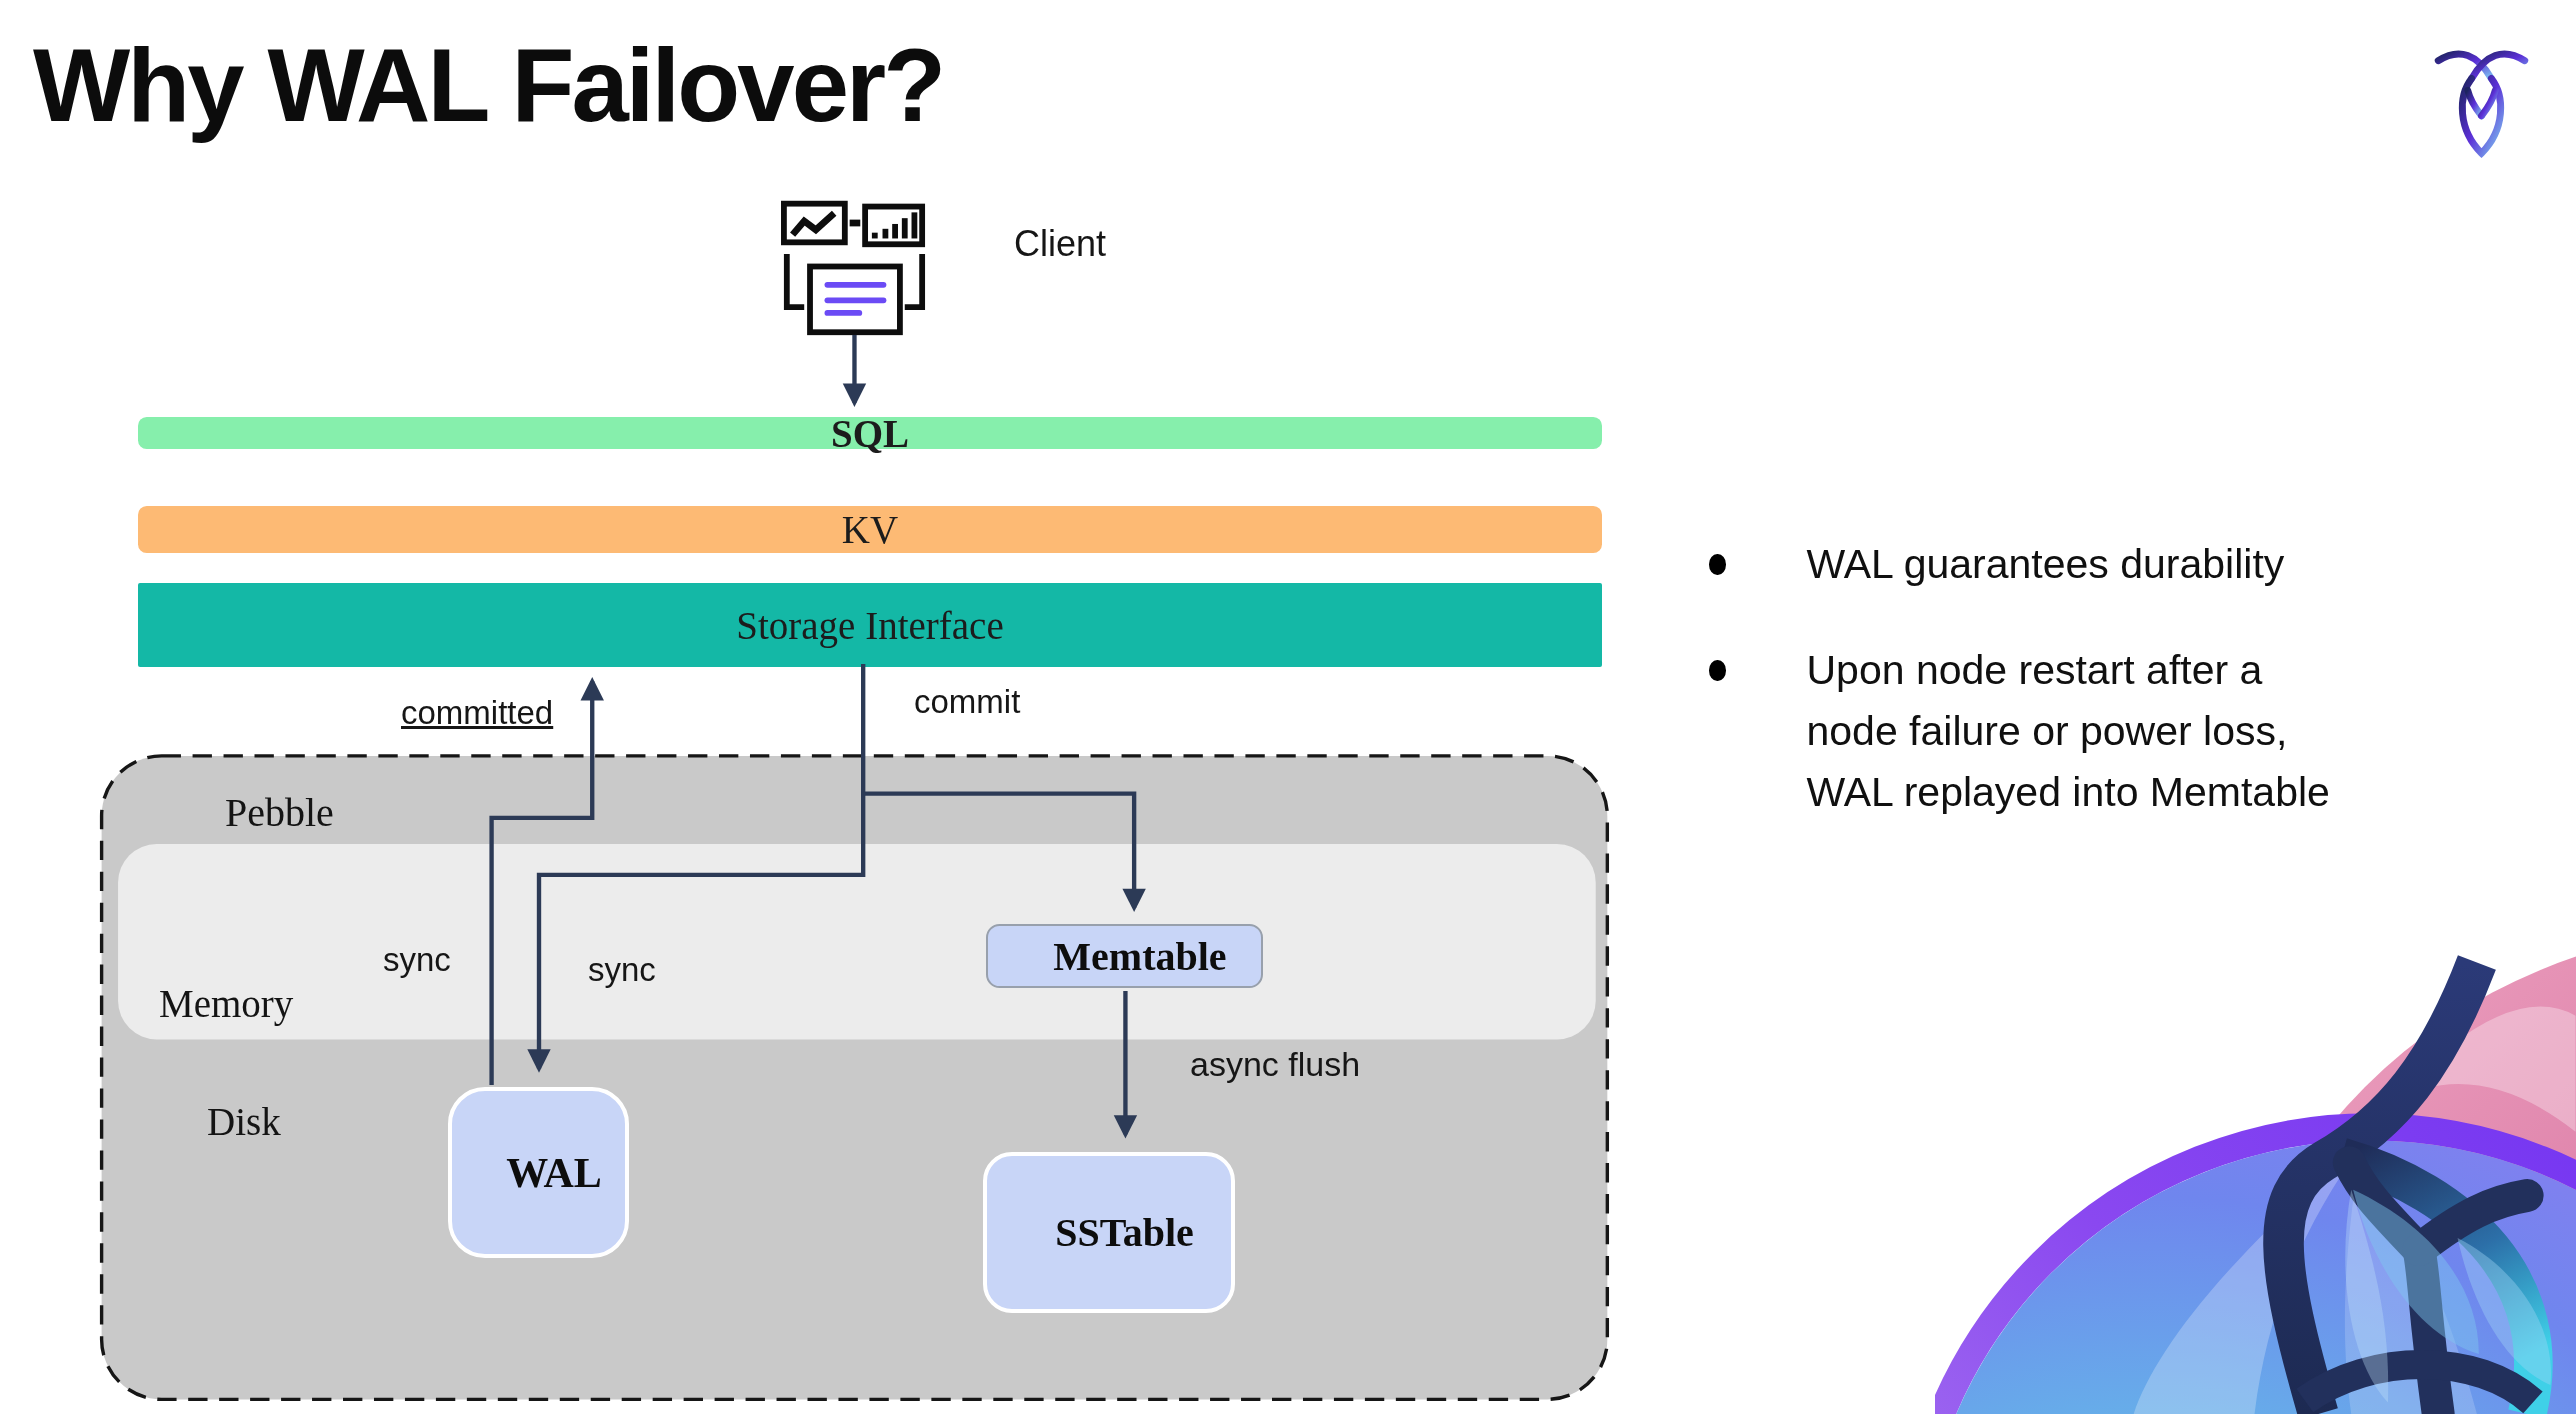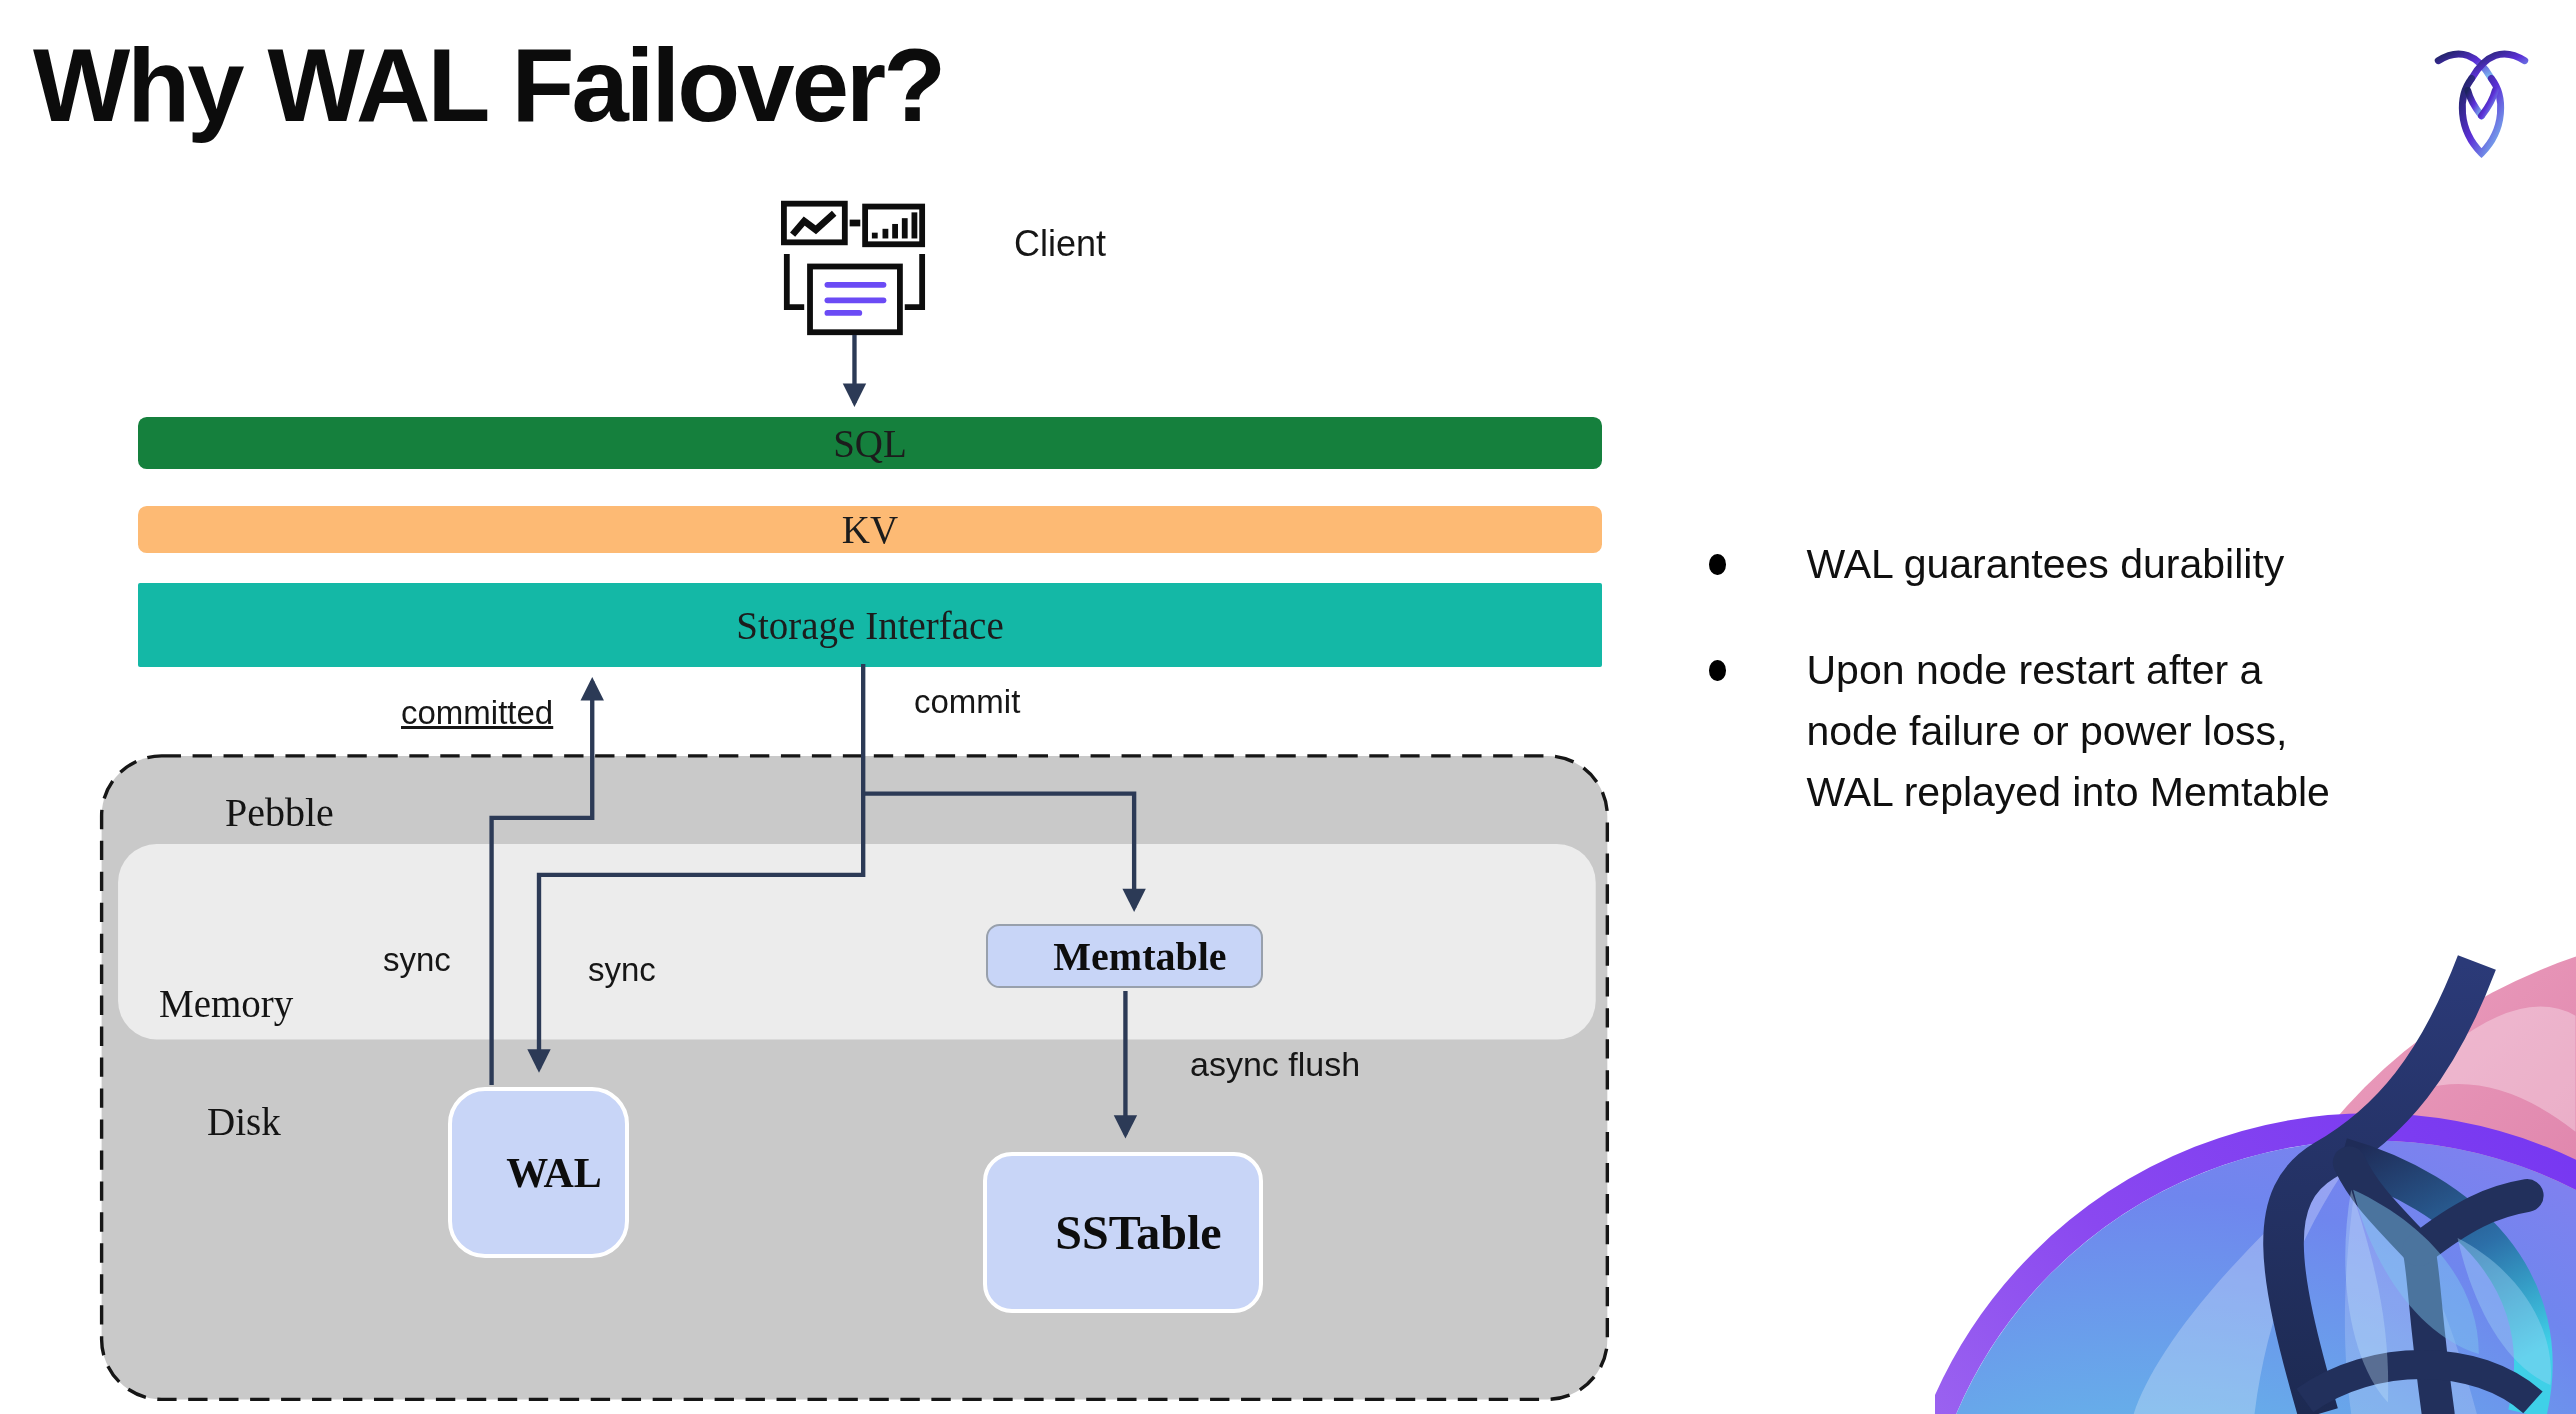--- a/index.html
+++ b/index.html
@@ -12,37 +12,37 @@
   .title{
     left:33px;top:27px;font-size:103px;font-weight:bold;letter-spacing:-2.9px;
     color:#0c0c0c;white-space:nowrap;
   }
   
   .bar{
     left:138px;width:1464px;border-radius:8.7px;
     display:flex;align-items:center;justify-content:center;
     font-family:"Liberation Serif",serif;font-size:39px;color:#1c1c1c;
   }
-  .bar-sql{top:417px;height:52px;background:#15803d;}
+  .bar-sql{top:417px;height:32px;background:#86efac;font-weight:bold;}
   .bar-kv{top:506px;height:47px;background:#fdba74;}
   .bar-storage{top:583px;height:84px;background:#14b8a6;border-radius:2px;}
   
   .serif-label{font-family:"Liberation Serif",serif;font-size:39px;color:#141414;white-space:nowrap;}
   
   .edge-label{font-size:33px;color:#161616;white-space:nowrap;}
   
   .node{
     background:#c8d5f7;display:flex;align-items:center;justify-content:center;
     font-family:"Liberation Serif",serif;font-weight:bold;color:#0d0d0d;
     box-sizing:border-box;
     padding-left:31px;
   }
   .node-wal{left:448px;top:1087px;width:181px;height:171px;border:4.8px solid #ffffff;border-radius:37px;font-size:42px;}
   .node-memtable{left:986px;top:924px;width:277px;height:64px;border:2.9px solid #98a0ac;border-radius:13.5px;font-size:40px;}
-  .node-sstable{left:983px;top:1152px;width:280px;height:161px;border:4.8px solid #ffffff;border-radius:29px;font-size:48px;}
+  .node-sstable{left:983px;top:1152px;width:252px;height:161px;border:4.8px solid #ffffff;border-radius:29px;font-size:40px;}
   
   .bullets{left:1709px;top:534px;width:784px;}
   .bullet-item{display:flex;align-items:flex-start;font-size:41px;line-height:61px;color:#101010;}
   .bullet-item + .bullet-item{margin-top:45px;}
   .bullet-dot{
     width:16.5px;height:20.3px;border-radius:50%;background:#000;
     flex:0 0 auto;margin:20.3px 81px 0 0;
   }
   .bullet-text{white-space:pre-line;}
   svg{display:block;}

